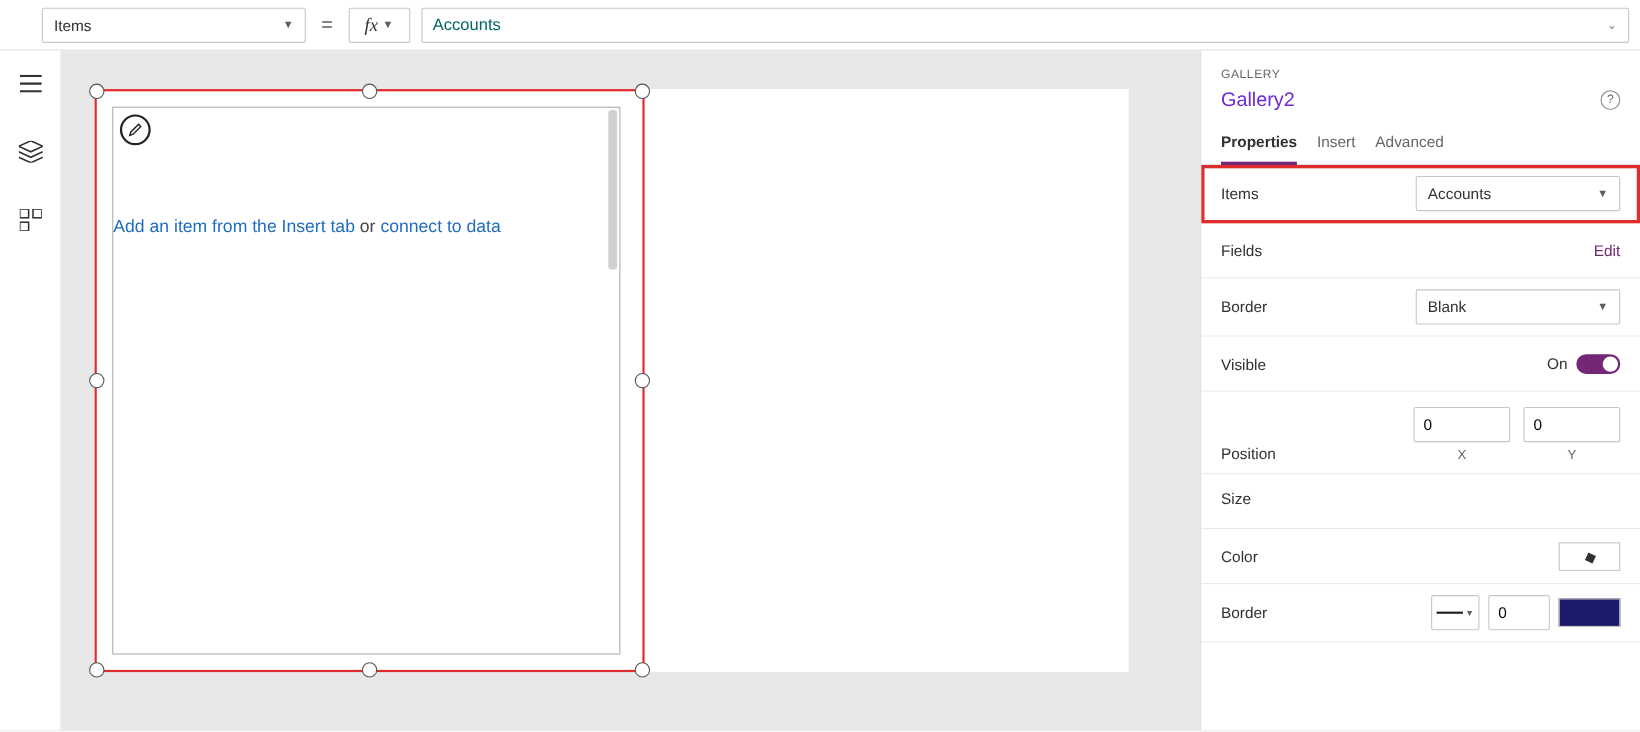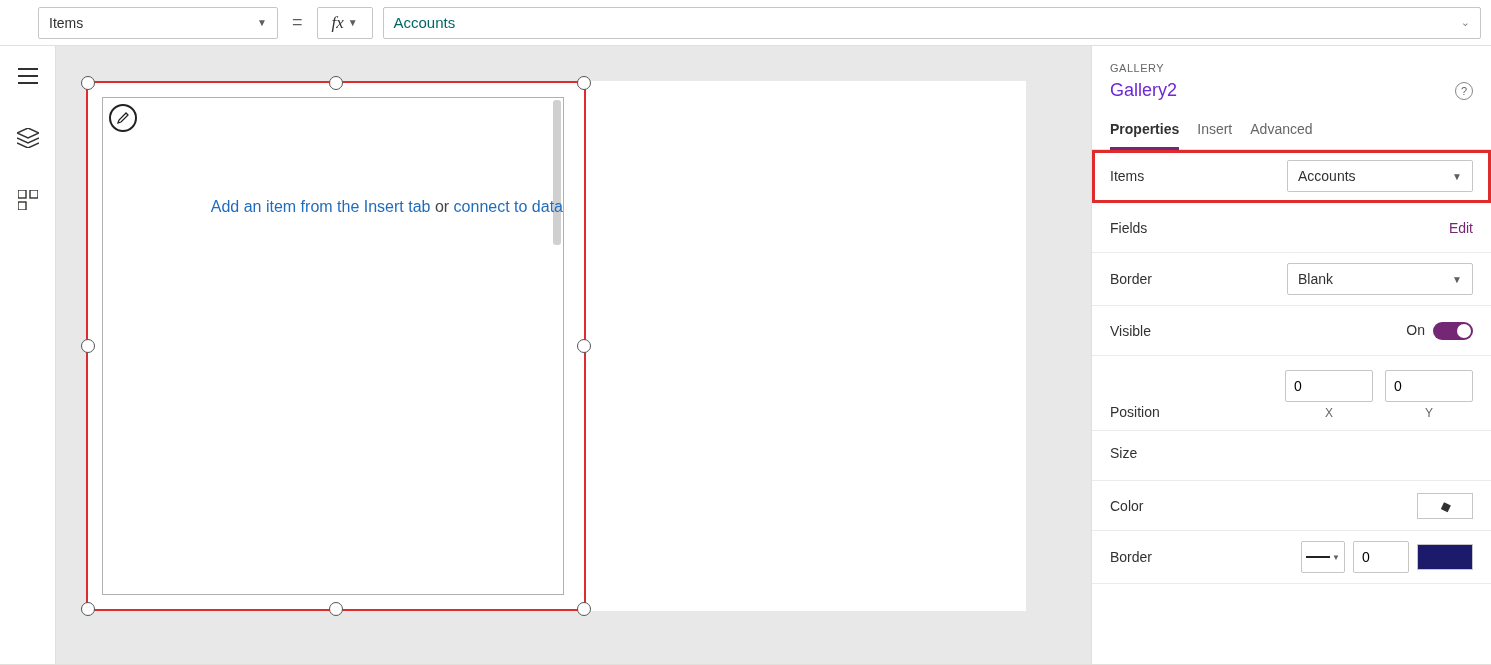--- a/index.html
+++ b/index.html
@@ -88,21 +88,21 @@
 .gallery-scroll { position: absolute; right: 2px; top: 2px; width: 8px; height: 145px; background: #d0d0d0; border-radius: 3px; }
 .pencil-badge {
   position: absolute; left: 6px; top: 6px;
   width: 28px; height: 28px;
   border: 2px solid #222; border-radius: 50%;
   display: flex; align-items: center; justify-content: center;
   cursor: pointer;
 }
 .placeholder {
   position: absolute; top: 100px; left: 0; right: 0;
-  text-align: right; font-size: 16px; color: #444;
+  text-align: left; font-size: 16px; color: #444;
 }
 .placeholder a { color: #1f6cbf; text-decoration: none; cursor: pointer; }
 
 .handle { position: absolute; width: 14px; height: 14px; background: #fff; border: 1px solid #555; border-radius: 50%; }
 .h-tl { top: -7px; left: -7px; } .h-tc { top: -7px; left: 50%; margin-left: -7px; } .h-tr { top: -7px; right: -7px; }
 .h-ml { top: 50%; left: -7px; margin-top: -7px; } .h-mr { top: 50%; right: -7px; margin-top: -7px; }
 .h-bl { bottom: -7px; left: -7px; } .h-bc { bottom: -7px; left: 50%; margin-left: -7px; } .h-br { bottom: -7px; right: -7px; }
 
 
 .pane { width: 400px; border-left: 1px solid #e1dfdd; display: flex; flex-direction: column; background: #fff; overflow-y: auto; }

